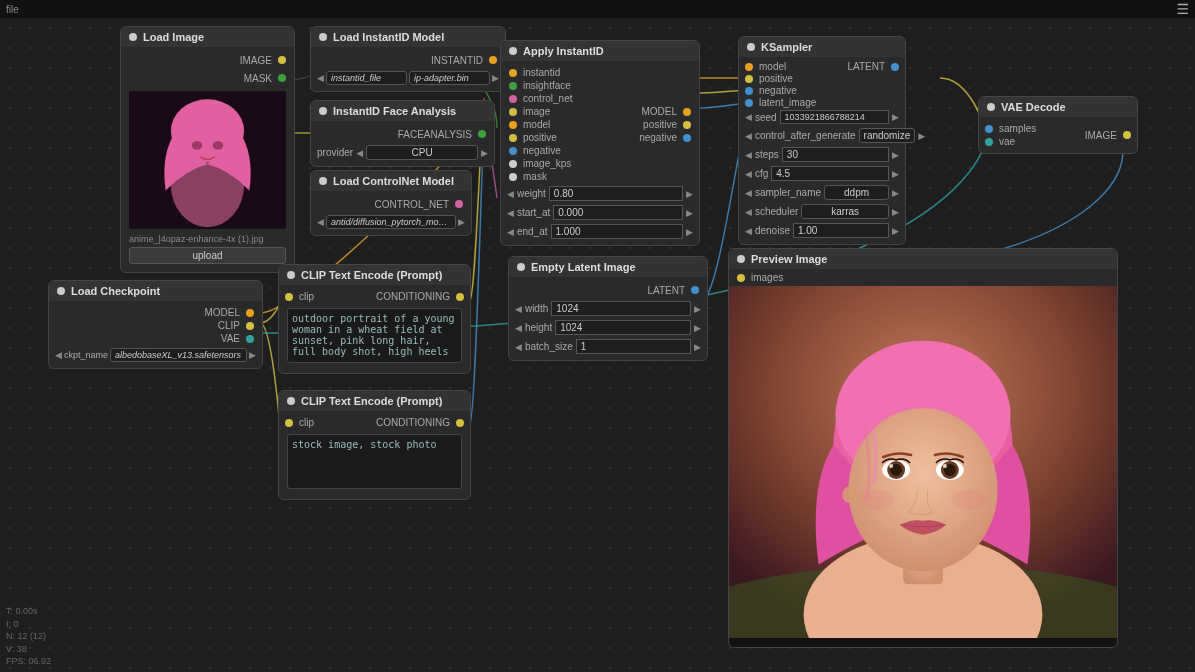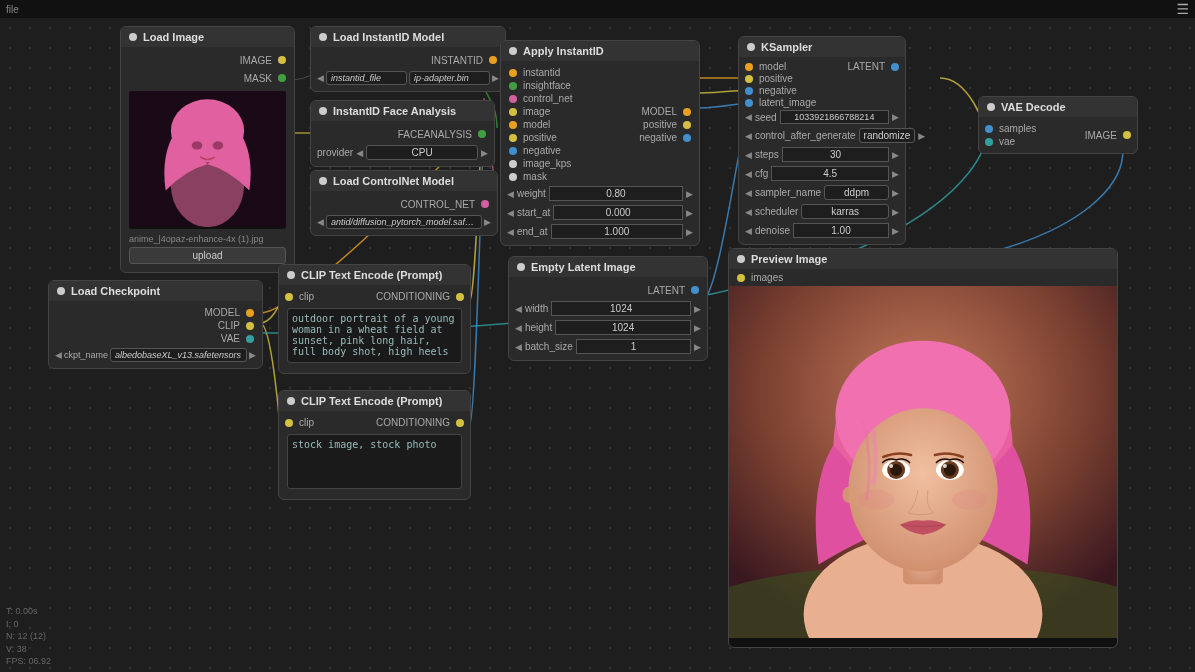--- a/index.html
+++ b/index.html
@@ -106,21 +106,20 @@
       color: #888; font-size: 9px; cursor: pointer;
     }
     .widget-val {
       flex: 1;
       background: #1e1e1e;
       border: 1px solid #555;
       border-radius: 0;
       padding: 1px 4px;
       color: #ccc;
       font-size: 10px;
-      text-align: center;
     }
     .widget-select {
       flex: 1;
       background: #1e1e1e;
       border: 1px solid #555;
       border-radius: 3px;
       padding: 1px 4px;
       color: #ccc;
       font-size: 10px;
       text-align: center;
@@ -373,21 +372,21 @@
       </div>
       <div class="widget-row">
         <span class="widget-label">provider</span>
         <span class="widget-arrow-left">◀</span>
         <span class="widget-select">CPU</span>
         <span class="widget-arrow-right">▶</span>
       </div>
     </div>
   </div>
 
-  <div class="node" style="left:310px; top:152px; width:188px;">
+  <div class="node" style="left:310px; top:152px; width:162px;">
     <div class="node-header">
       <div class="node-dot c-white"></div>
       <span>Load ControlNet Model</span>
     </div>
     <div class="node-body">
       <div class="node-row">
         <div></div>
         <div style="display:flex;align-items:center;gap:3px;">
           <span class="node-label-right">CONTROL_NET</span>
           <div class="conn-right c-pink"></div>

